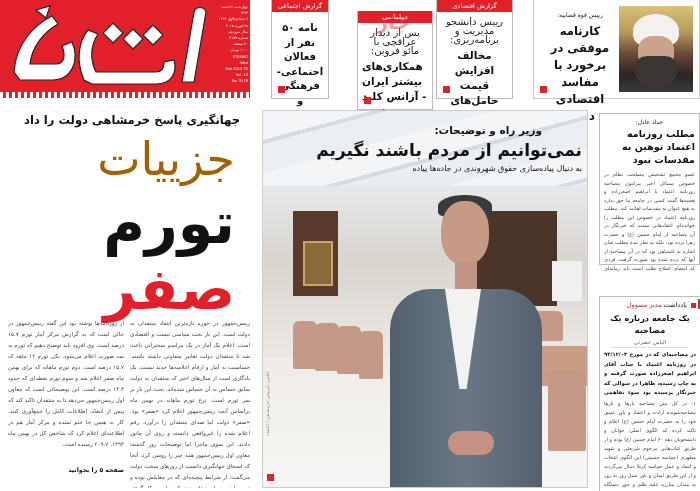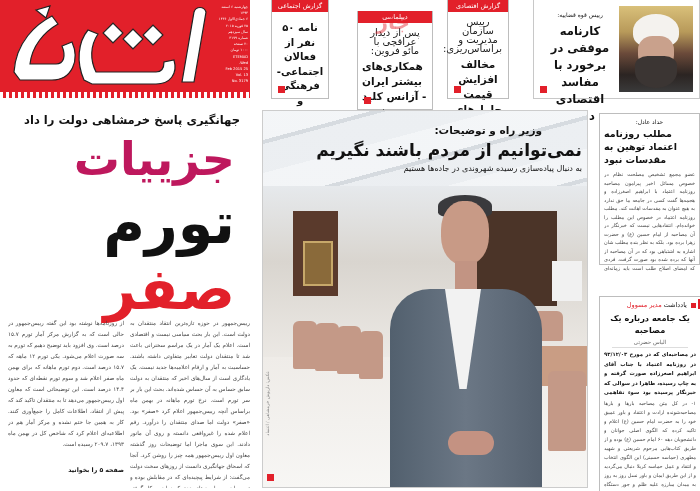--- a/index.html
+++ b/index.html
@@ -21,37 +21,37 @@
   
   .teaser { top: 0; height: 99px; border: 1px solid #bdbdbd; border-top: none; background: #fff; }
   .teaser .tag { height: 12px; background: #e2202a; color: #fff; font-size: 6.5px; line-height: 12px; padding: 0 5px; direction: rtl; text-align: center; }
   .teaser .kicker { font-size: 10px; line-height: 9px; margin-top: 5px; padding: 0 6px; color: #222; }
   .teaser .title { font-family: "DejaVu Sans", sans-serif; font-weight: bold; font-size: 10.5px; line-height: 15px; padding: 0 4px; color: #111; }
   .teaser .pg { position: absolute; left: 6px; bottom: 5px; width: 7px; height: 7px; background: #e2202a; }
 
   #t-social { left: 271px; width: 58px; }
   #t-social .title { margin-top: 9px; font-size: 10px; line-height: 14.5px; }
   #t-diplo { left: 357px; width: 76px; margin-top: 11px; }
-  #t-econ { left: 447px; width: 62px; }
+  #t-econ { left: 436px; width: 77px; }
   #t-judiciary { left: 533px; width: 167px; border: 1px solid #c8c8c8; border-top: none; }
   #t-judiciary .portrait { position: absolute; right: 6px; top: 6px; width: 74px; height: 86px;
     background: linear-gradient(180deg, #d9c07a 0%, #b89a5a 30%, #6b4a3a 55%, #2b2422 80%, #3a3a3a 100%); overflow: hidden; }
   #t-judiciary .portrait .turban { position: absolute; left: 14px; top: 8px; width: 46px; height: 34px; background: #f4f2ee; border-radius: 50% 50% 40% 40%; }
   #t-judiciary .portrait .face { position: absolute; left: 19px; top: 30px; width: 36px; height: 34px; background: #c9a18c; border-radius: 40% 40% 45% 45%; }
   #t-judiciary .portrait .beard { position: absolute; left: 16px; top: 50px; width: 42px; height: 32px; background: #3b3533; border-radius: 30% 30% 50% 50%; }
   #t-judiciary .text { position: absolute; left: 6px; top: 10px; width: 80px; }
   #t-judiciary .kicker { font-size: 6px; padding: 0; margin: 0 0 4px; }
   #t-judiciary .title { font-size: 11.5px; line-height: 17px; padding: 0; }
 
   
   #watermark { left: 330px; top: 10px; width: 80px; height: 26px; color: rgba(226,32,42,0.45); font-size: 20px; font-weight: bold; }
 
   
   #lead-kicker { left: 10px; top: 113px; width: 230px; font-weight: bold; font-size: 11.5px; }
-  #lead-title-1 { left: 20px; top: 130px; width: 215px; font-weight: bold; font-size: 46px; line-height: 58px; color: #be185d; }
+  #lead-title-1 { left: 20px; top: 130px; width: 215px; font-weight: normal; font-size: 46px; line-height: 58px; color: #a16207; }
   #lead-title-2 { left: 20px; top: 190px; width: 215px; font-weight: bold; font-size: 57px; line-height: 66px; color: #111; }
   #lead-title-2 .red { color: #e2202a; }
   .bodycol { font-size: 5.6px; line-height: 11px; color: #444; text-align: justify; direction: rtl; overflow: hidden; }
   #lead-col-right { left: 130px; top: 318px; width: 120px; height: 170px; }
   #lead-col-left { left: 8px; top: 318px; width: 116px; height: 150px; }
   #lead-more { left: 8px; top: 466px; width: 116px; font-size: 6.2px; font-weight: bold; color: #111; }
 
   
   #photo { left: 262px; top: 110px; width: 326px; height: 378px; border: 1px solid #ccc; overflow: hidden;
     background: linear-gradient(180deg, #eef1f4 0%, #e6e9ec 20%, #d9d5cf 40%, #efece8 70%, #f3f1ee 100%); }
@@ -134,21 +134,21 @@
 
 <div id="t-diplo" class="abs teaser">
   <div class="tag">دیپلماسی</div>
   <div class="kicker rtl" style="text-align:center">پس از دیدار عراقچی با مائو فروین:</div>
   <div class="title rtl" style="text-align:left;margin-top:4px">همکاری‌های بیشتر ایران - آزانس کلید خورد</div>
   <div class="pg"></div>
 </div>
 
 <div id="t-econ" class="abs teaser">
   <div class="tag">گزارش اقتصادی</div>
-  <div class="kicker rtl" style="text-align:center">رییس سازمان مدیریت و براساس‌ریزی:</div>
+  <div class="kicker rtl" style="text-align:center">رییس دانشجو مدیریت و برنامه‌ریزی:</div>
   <div class="title rtl" style="text-align:center;margin-top:4px">مخالف افزایش قیمت حامل‌های انرژی هستیم</div>
   <div class="pg"></div>
 </div>
 
 <div id="t-judiciary" class="abs teaser">
   <div class="portrait">
     <div class="turban"></div>
     <div class="face"></div>
     <div class="beard"></div>
   </div>
@@ -186,25 +186,25 @@
   <div class="head"></div>
   <div class="neck"></div>
   <div class="suit"></div>
   <div class="shirt"></div>
   <div class="hands"></div>
   <div class="credit">عکس: داریوش خرمشاهی / اعتماد</div>
   <div class="pgmark"></div>
 </div>
 <div id="photo-kicker" class="abs rtl">وزیر راه و توضیحات:</div>
 <div id="photo-title" class="abs rtl">نمی‌توانیم از مردم باشند نگیریم</div>
-<div id="photo-sub" class="abs rtl">به دنبال پیاده‌سازی رسیده شهروندی در جاده‌ها هستیم</div>
+<div id="photo-sub" class="abs rtl">به دنبال پیاده‌سازی حقوق شهروندی در جاده‌ها پیاده</div>
 
 <div id="r-box1" class="abs rtl">
   <div class="kicker" style="text-align:center">حداد عادل:</div>
-  <div class="title" style="text-align:left">مطلب روزنامه اعتماد توهین به مقدسات نبود</div>
+  <div class="title" style="text-align:right">مطلب روزنامه اعتماد توهین به مقدسات نبود</div>
   <div class="body bodycol" style="font-size:5px;line-height:8.5px;">عضو مجمع تشخیص مصلحت نظام در خصوص مسائل اخیر پیرامون مصاحبه روزنامه اعتماد با ابراهیم اصغرزاده و هجمه‌ها گفت کسی در جامعه ما حق ندارد به هیچ عنوان به مقدسات اهانت کند. مطلب روزنامه اعتماد در خصوص این مطلب را خوانده‌ام. انتقادهایی نیست که خبرنگار در آن مصاحبه از امام حسین (ع) و حضرت زهرا برده بود. بلکه به نظر بنده مطلب شان اشاره به اشتباهی بود که در آن مصاحبه از آنها که برده شده بود صورت گرفت. فردی که امضای اصلاح طلب است باید زمانه‌ای برای یک جناح خاص عمل کند. کدام اندیشمند اسلامی با این جایگاه موافق نیست؟</div>
 </div>
 
 <div id="r-box2" class="abs rtl">
   <div class="redbar"></div>
   <div class="label">
     <span class="bullet"></span>
     <span>یادداشت</span>
     <span class="accent">مدیر مسوول</span>
   </div>

